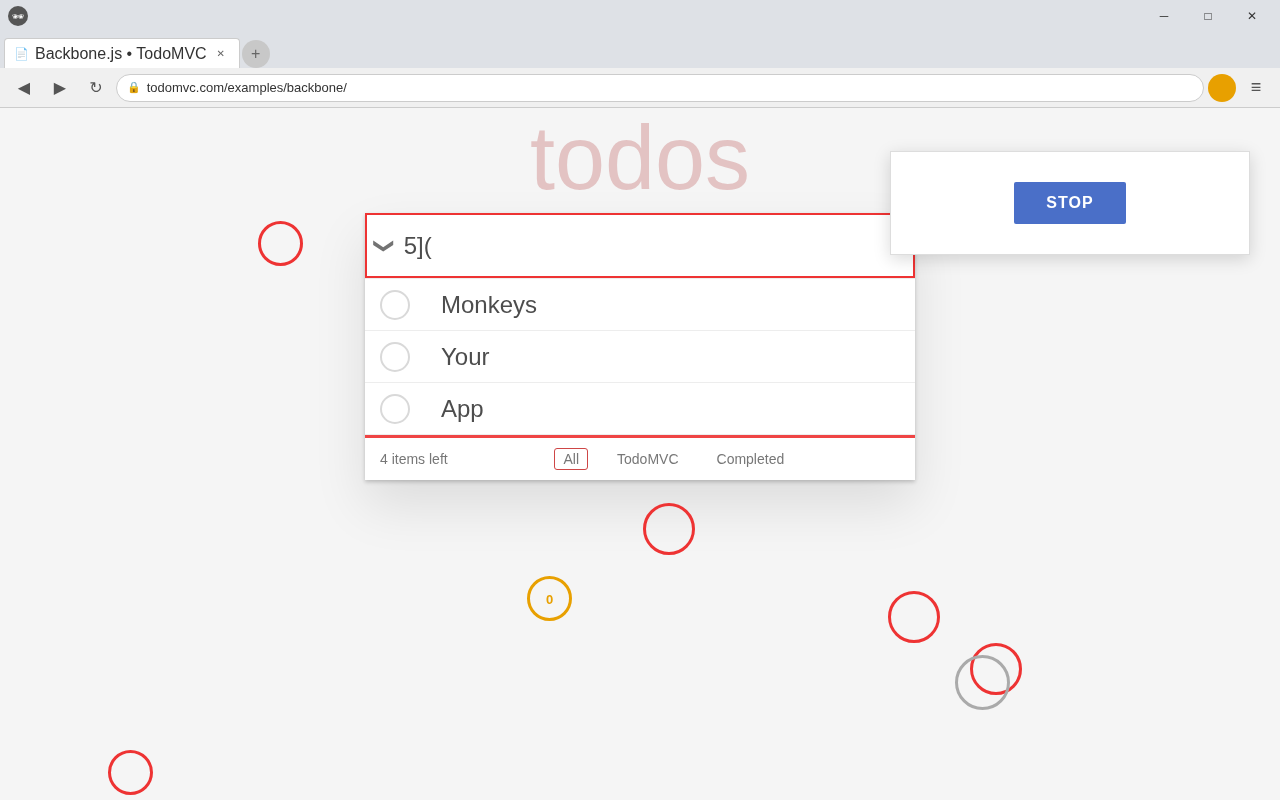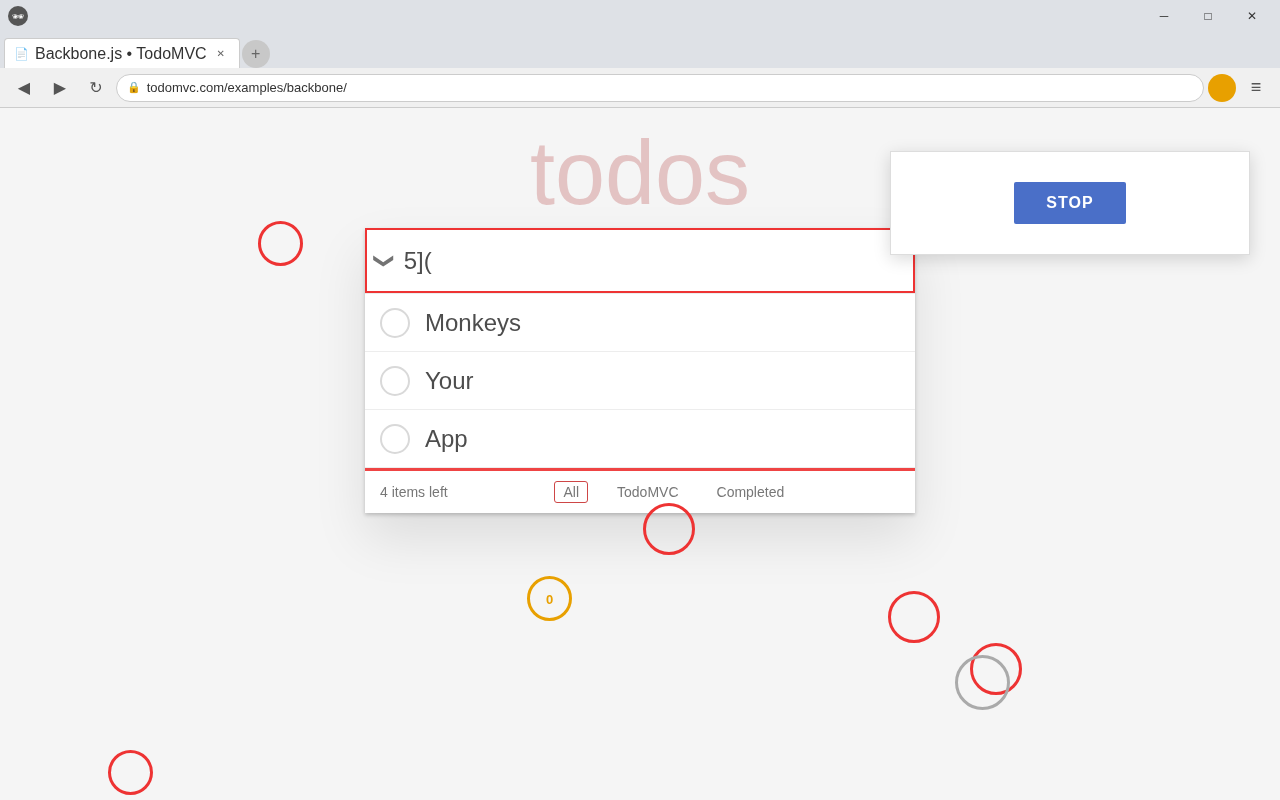--- a/index.html
+++ b/index.html
@@ -157,21 +157,21 @@
     .todo-app-wrapper {
       position: absolute;
       top: 0; left: 0; right: 0; bottom: 0;
       background: #f5f5f5;
       display: flex;
       justify-content: center;
     }
 
     .todo-app {
       width: 550px;
-      margin-top: 20px;
+      margin-top: 5px;
       position: relative;
     }
 
     .todo-title {
       text-align: center;
       font-size: 90px;
       font-weight: 200;
       color: rgba(175, 47, 47, 0.25);
       font-family: 'Helvetica Neue', Arial, sans-serif;
       line-height: 1;
@@ -211,26 +211,26 @@
 
     .todo-list {
       list-style: none;
       border-top: 1px solid #ededed;
     }
 
     .todo-item {
       display: flex;
       align-items: center;
       padding: 0 15px;
-      height: 58px;
+      height: 52px;
       border-bottom: 1px solid #ededed;
       font-size: 24px;
       color: #4d4d4d;
       font-weight: 300;
-      gap: 15px;
+      gap: 31px;
     }
 
     .todo-checkbox {
       width: 30px;
       height: 30px;
       border: 2px solid #d9d9d9;
       border-radius: 50%;
       cursor: pointer;
       flex-shrink: 0;
       display: flex;

